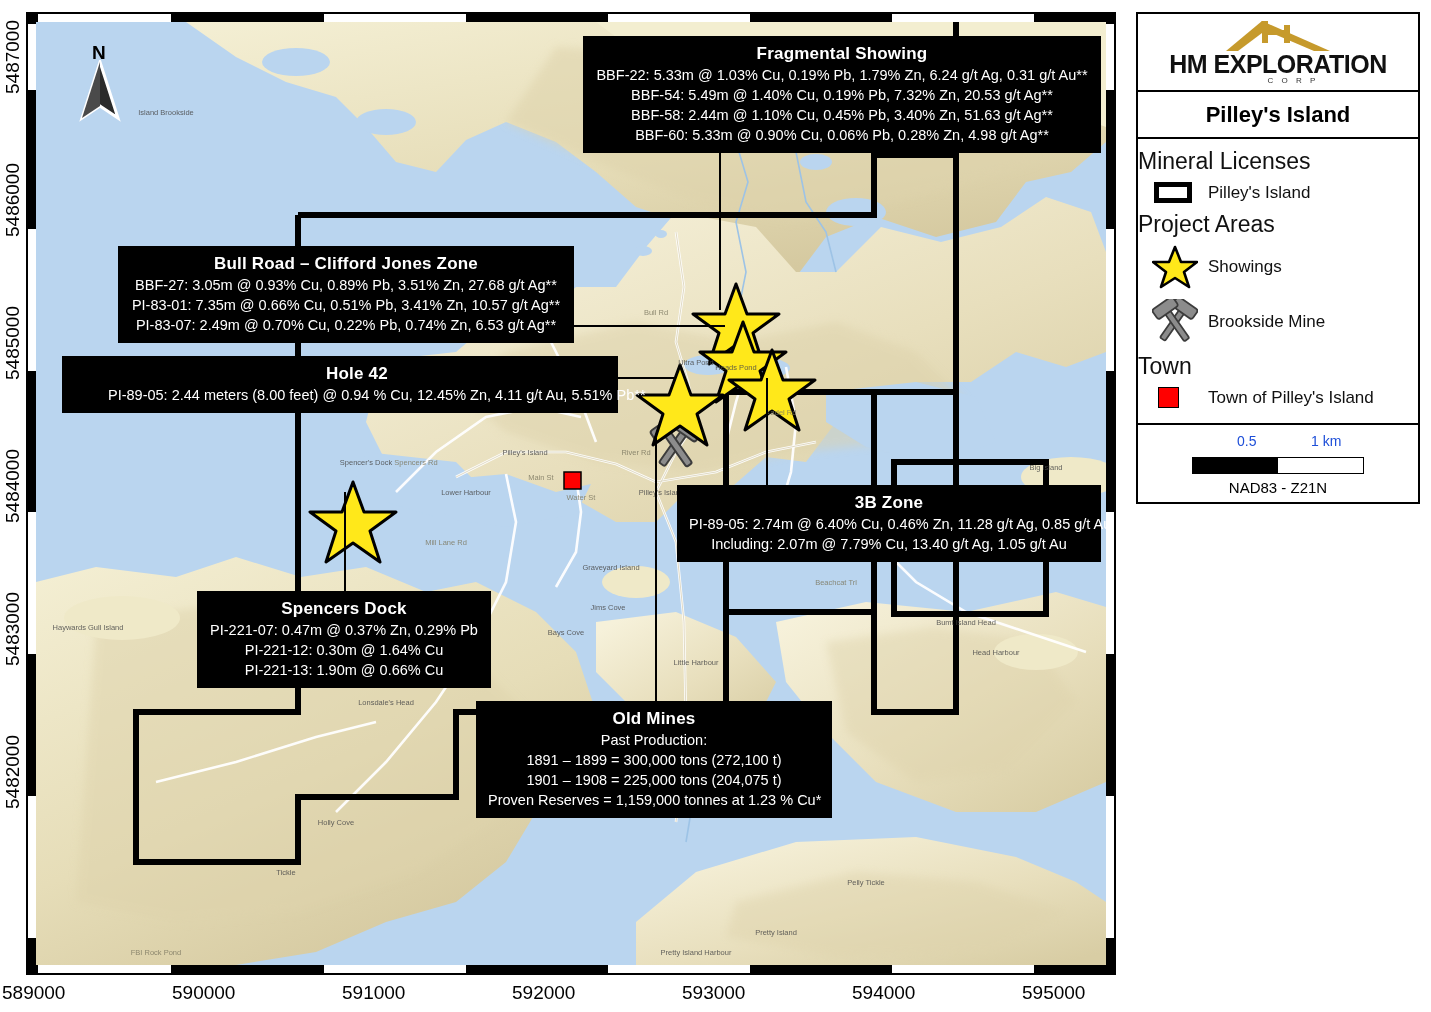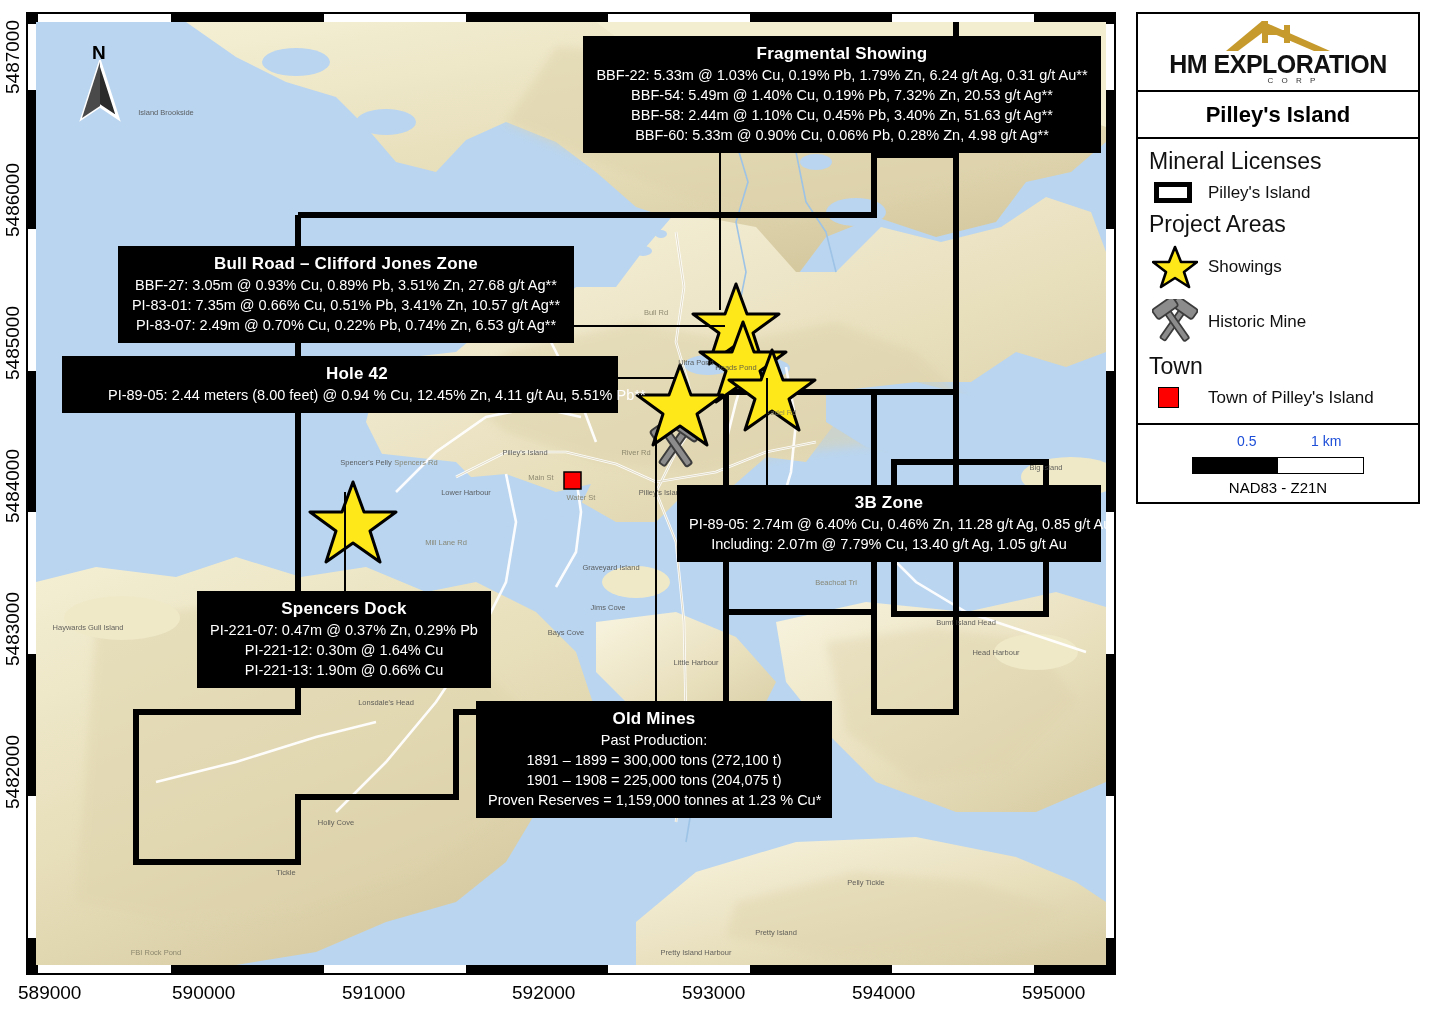--- a/index.html
+++ b/index.html
@@ -26,21 +26,21 @@
   
   .leader{position:absolute;background:#000;z-index:30;}
 
   
   #legend{position:absolute;left:1136px;top:12px;width:284px;border:2px solid #000;box-sizing:border-box;background:#fff;z-index:60;}
   .lg-sec{border-bottom:2px solid #000;box-sizing:border-box;}
   .lg-sec:last-child{border-bottom:none;}
   #lg-logo{height:78px;display:flex;align-items:center;justify-content:center;}
   #lg-title{height:47px;display:flex;align-items:center;justify-content:center;font-weight:bold;font-size:22px;color:#000;}
   #lg-body{padding:6px 0 10px 0;}
-  .lg-head{font-size:23px;color:#111;padding:3px 0 2px 11px;}
+  .lg-head{font-size:23px;color:#111;padding:3px 0 2px 0;}
   .lg-row{display:flex;align-items:center;padding:5px 0 5px 14px;}
   .lg-row .lg-sym{width:56px;flex:0 0 56px;display:flex;align-items:center;justify-content:flex-start;}
   .lg-row .lg-txt{font-size:17px;color:#111;}
   #lg-scale{padding:8px 0 6px 0;text-align:center;}
   .sc-nums{position:relative;height:22px;width:214px;margin:0 auto;}
   .sc-nums span{position:absolute;font-size:14px;color:#1d4ed8;}
   .sc-bar{width:172px;height:17px;margin:2px auto 0 auto;border:1.5px solid #000;box-sizing:border-box;display:flex;}
   .sc-bar .half{width:50%;height:100%;}
   .sc-bar .half.black{background:#000;}
   .sc-bar .half.white{background:#fff;}
@@ -194,21 +194,21 @@
         <polygon points="707,300 718,330 750,330 724,349 734,380 707,361 680,380 690,349 664,330 696,330"></polygon>
         <polygon points="736,328 747,358 779,358 753,377 763,408 736,389 709,408 719,377 693,358 725,358"></polygon>
         <polygon points="644,343 655,373 687,373 661,392 671,423 644,404 617,423 627,392 601,373 633,373"></polygon>
         <polygon points="317,460 328,490 360,490 334,509 344,540 317,521 290,540 300,509 274,490 306,490"></polygon>
       </g>
     </svg>
 
     <div style="position:absolute;left:0;top:0;width:1070px;height:943px;pointer-events:none;">
         <span style="position: absolute; left: 489px; top: 430px; font-size: 7.5px; color: rgb(74, 74, 74); font-family: &quot;Liberation Sans&quot;, sans-serif; transform: translate(-50%, -50%); white-space: nowrap; opacity: 0.85;">Pilley's Island</span>
         <span style="position: absolute; left: 430px; top: 470px; font-size: 7.5px; color: rgb(74, 74, 74); font-family: &quot;Liberation Sans&quot;, sans-serif; transform: translate(-50%, -50%); white-space: nowrap; opacity: 0.85;">Lower Harbour</span>
-        <span style="position: absolute; left: 330px; top: 440px; font-size: 7.5px; color: rgb(74, 74, 74); font-family: &quot;Liberation Sans&quot;, sans-serif; transform: translate(-50%, -50%); white-space: nowrap; opacity: 0.85;">Spencer's Pelly</span>
+        <span style="position: absolute; left: 330px; top: 440px; font-size: 7.5px; color: rgb(74, 74, 74); font-family: &quot;Liberation Sans&quot;, sans-serif; transform: translate(-50%, -50%); white-space: nowrap; opacity: 0.85;">Spencer's Dock</span>
         <span style="position: absolute; left: 575px; top: 545px; font-size: 7.5px; color: rgb(74, 74, 74); font-family: &quot;Liberation Sans&quot;, sans-serif; transform: translate(-50%, -50%); white-space: nowrap; opacity: 0.85;">Graveyard Island</span>
         <span style="position: absolute; left: 660px; top: 640px; font-size: 7.5px; color: rgb(74, 74, 74); font-family: &quot;Liberation Sans&quot;, sans-serif; transform: translate(-50%, -50%); white-space: nowrap; opacity: 0.85;">Little Harbour</span>
         <span style="position: absolute; left: 640px; top: 470px; font-size: 7.5px; color: rgb(74, 74, 74); font-family: &quot;Liberation Sans&quot;, sans-serif; transform: translate(-50%, -50%); white-space: nowrap; opacity: 0.85;">Pilley's Island Harbour</span>
         <span style="position: absolute; left: 52px; top: 605px; font-size: 7.5px; color: rgb(74, 74, 74); font-family: &quot;Liberation Sans&quot;, sans-serif; transform: translate(-50%, -50%); white-space: nowrap; opacity: 0.85;">Haywards Gull Island</span>
         <span style="position: absolute; left: 1010px; top: 445px; font-size: 7.5px; color: rgb(74, 74, 74); font-family: &quot;Liberation Sans&quot;, sans-serif; transform: translate(-50%, -50%); white-space: nowrap; opacity: 0.85;">Big Island</span>
         <span style="position: absolute; left: 740px; top: 910px; font-size: 7.5px; color: rgb(74, 74, 74); font-family: &quot;Liberation Sans&quot;, sans-serif; transform: translate(-50%, -50%); white-space: nowrap; opacity: 0.85;">Pretty Island</span>
         <span style="position: absolute; left: 660px; top: 340px; font-size: 7.5px; color: rgb(74, 74, 74); font-family: &quot;Liberation Sans&quot;, sans-serif; transform: translate(-50%, -50%); white-space: nowrap; opacity: 0.85;">Ultra Pond</span>
         <span style="position: absolute; left: 700px; top: 345px; font-size: 7.5px; color: rgb(74, 74, 74); font-family: &quot;Liberation Sans&quot;, sans-serif; transform: translate(-50%, -50%); white-space: nowrap; opacity: 0.85;">Heads Pond</span>
         <span style="position: absolute; left: 572px; top: 585px; font-size: 7.5px; color: rgb(74, 74, 74); font-family: &quot;Liberation Sans&quot;, sans-serif; transform: translate(-50%, -50%); white-space: nowrap; opacity: 0.85;">Jims Cove</span>
         <span style="position: absolute; left: 530px; top: 610px; font-size: 7.5px; color: rgb(74, 74, 74); font-family: &quot;Liberation Sans&quot;, sans-serif; transform: translate(-50%, -50%); white-space: nowrap; opacity: 0.85;">Bays Cove</span>
@@ -314,21 +314,21 @@
 
 <div class="callout" style="left:476px;top:701px;width:356px;">
   <div class="c-title">Old Mines</div>
   <div class="c-line">Past Production:</div>
   <div class="c-line">1891 – 1899 = 300,000 tons (272,100 t)</div>
   <div class="c-line">1901 – 1908 = 225,000 tons (204,075 t)</div>
   <div class="c-line">Proven Reserves = 1,159,000 tonnes at 1.23 % Cu*</div>
 </div>
 
 <div id="x-axis">
-  <div class="xlabel" style="left:2px;top:982px;margin-left:16px;">589000</div>
+  <div class="xlabel" style="left:2px;top:982px;">589000</div>
   <div class="xlabel" style="left:172px;top:982px;">590000</div>
   <div class="xlabel" style="left:342px;top:982px;">591000</div>
   <div class="xlabel" style="left:512px;top:982px;">592000</div>
   <div class="xlabel" style="left:682px;top:982px;">593000</div>
   <div class="xlabel" style="left:852px;top:982px;">594000</div>
   <div class="xlabel" style="left:1022px;top:982px;">595000</div>
 </div>
 
 <div id="y-axis">
   <div class="ylabel" style="left:2px;top:94px;">5487000</div>
@@ -384,21 +384,21 @@
               <rect x="22" y="6" width="7" height="44" rx="2"></rect>
               <rect x="12" y="0" width="28" height="13" rx="3"></rect>
             </g>
             <g transform="rotate(-35 26 26)">
               <rect x="22" y="6" width="7" height="44" rx="2"></rect>
               <rect x="12" y="0" width="28" height="13" rx="3"></rect>
             </g>
           </g>
         </svg>
       </div>
-      <div class="lg-txt">Historic Mine</div>
+      <div class="lg-txt">Brookside Mine</div>
     </div>
 
     <div class="lg-head">Town</div>
     <div class="lg-row">
       <div class="lg-sym">
         <div style="width:19px;height:19px;background:#ff0000;border:1.5px solid #000;margin-left:6px;"></div>
       </div>
       <div class="lg-txt">Town of Pilley's Island</div>
     </div>
   </div>

